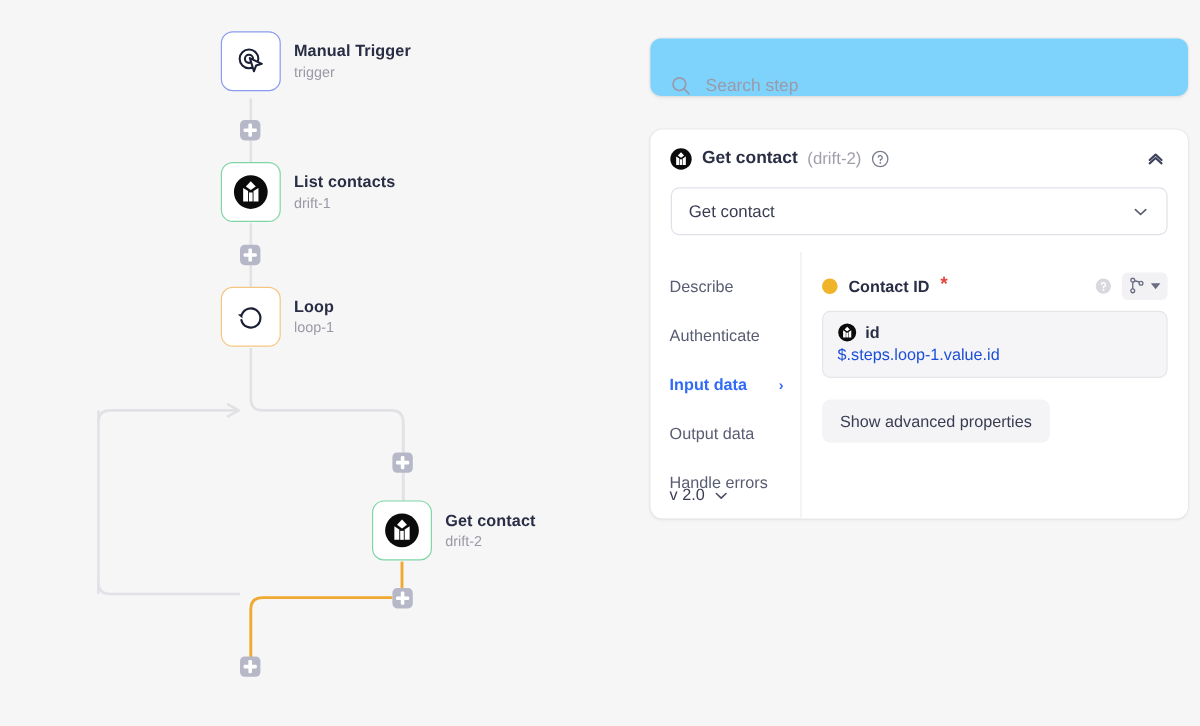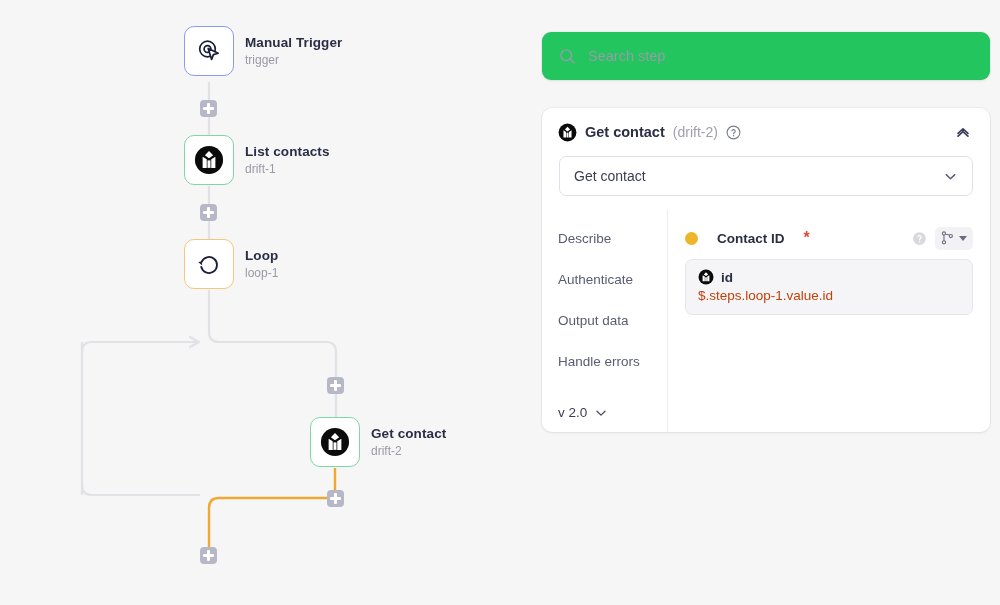--- a/index.html
+++ b/index.html
@@ -39,21 +39,21 @@
   }
   .plus::before, .plus::after { content:""; position:absolute; background:#fff; border-radius:1px; }
   .plus::before { width: 11px; height: 2.6px; }
   .plus::after  { width: 2.6px; height: 11px; }
 
   
   #panel { position: absolute; left: 542px; top: 0; width: 458px; height: 605px; }
 
   .searchbar {
     position: absolute; left: 0; top: 32px; width: 448px; height: 48px;
-    background: #22c55e; border-radius: 9px; display: flex; align-items: center;
+    background: #7dd3fc; border-radius: 9px; display: flex; align-items: flex-end;
     padding: 0 17px; gap: 12px;
     box-shadow: 0 1px 3px rgba(30,30,50,.07), 0 0 0 1px rgba(30,30,50,.035);
   }
   .searchbar input {
     border: none; outline: none; flex: 1; font-size: 14.5px;
     font-family: "Liberation Sans", sans-serif; color: #3a3d52; background: transparent;
   }
   .searchbar input::placeholder { color: #9a9aa8; }
 
   .card {
@@ -90,38 +90,38 @@
   .version {
     position: absolute; bottom: 12px; left: 16px;
     display: flex; align-items: center; gap: 7px;
     font-size: 13.5px; color: #3a3d52;
   }
 
   .fields {
     flex: 1; background: #fff; border-left: 1px solid #ededf1;
     padding: 16px 17px 0 17px; min-width: 0;
   }
-  .field-label-row { display: flex; align-items: center; gap: 19px; height: 24px; }
+  .field-label-row { display: flex; align-items: center; gap: 9px; height: 24px; }
   .dot { width: 13px; height: 13px; border-radius: 50%; background: #f0b429; flex: 0 0 auto; }
   .field-label { font-size: 13.5px; font-weight: bold; color: #2a2e45; }
   .req { color: #e2483d; font-weight: bold; }
   .field-tools { margin-left: auto; display: flex; align-items: center; gap: 8px; }
   .branch-btn {
     display: flex; align-items: center; gap: 5px; height: 23px;
     background: #f2f2f5; border-radius: 5px; padding: 0 6px;
   }
   .caret { width:0;height:0;border-left:4.5px solid transparent;border-right:4.5px solid transparent;border-top:5px solid #6a6d82; }
 
   .value-box {
     margin-top: 9px; background: #f5f5f7; border: 1px solid #e6e6ea;
     border-radius: 7px; padding: 9px 16px 11px 12px;
   }
   .value-top { display: flex; align-items: center; gap: 7px; }
   .value-name { font-size: 13.5px; font-weight: bold; color: #2a2e45; }
-  .value-path { font-size: 13.5px; color: #c2410c; margin-top: 3px; }
+  .value-path { font-size: 13.5px; color: #1d4ed8; margin-top: 3px; }
 
   .adv-btn {
     margin-top: 18px; display: inline-flex; align-items: center; height: 36px;
     background: #f4f4f6; border-radius: 7px; padding: 0 15px;
     font-size: 13.5px; color: #3a3d52;
   }
 </style>
 </head>
 <body>
 
@@ -262,20 +262,24 @@
       </div>
 
       <div class="card-body">
 
         <div class="tabs">
           <div class="tab">
             <span>Describe</span>
           </div>
           <div class="tab">
             <span>Authenticate</span>
+          </div>
+          <div class="tab active">
+            <span>Input data</span>
+            <span class="chev">›</span>
           </div>
           <div class="tab">
             <span>Output data</span>
           </div>
           <div class="tab">
             <span>Handle errors</span>
           </div>
 
           <div class="version">
             <span>v 2.0</span>
@@ -317,17 +321,18 @@
                 <path d="M16 6.4 L20.4 11 L16 14.2 L11.6 11 Z" fill="#ffffff"></path>
                 <path d="M9.2 12.4 L13.6 15.2 L13.6 24.4 L9.2 24.4 Z" fill="#ffffff"></path>
                 <path d="M22.8 12.4 L18.4 15.2 L18.4 24.4 L22.8 24.4 Z" fill="#ffffff"></path>
                 <rect x="14.4" y="16.4" width="3.2" height="8" fill="#ffffff"></rect>
               </svg>
               <span class="value-name">id</span>
             </div>
             <div class="value-path">$.steps.loop-1.value.id</div>
           </div>
 
+          <div class="adv-btn">Show advanced properties</div>
         </div>
       </div>
     </div>
   </div>
 </div>
 
 </body></html>

